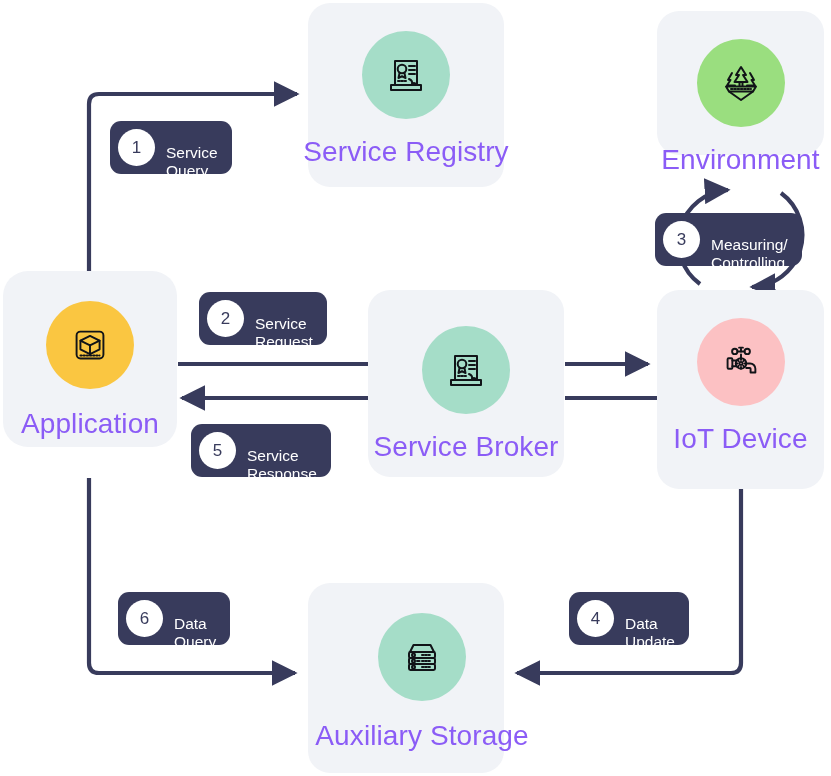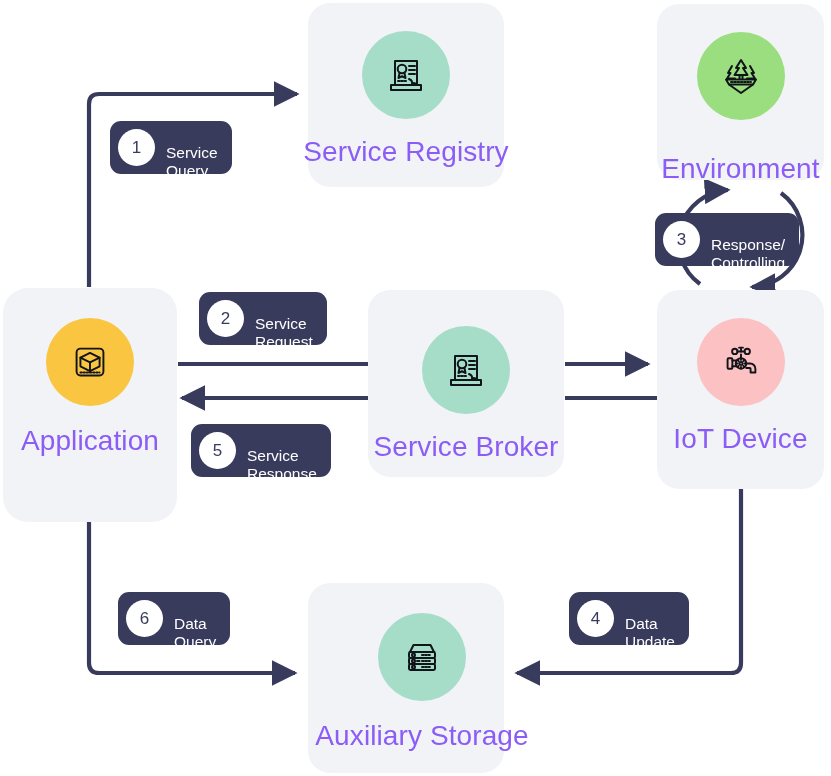--- a/index.html
+++ b/index.html
@@ -47,22 +47,22 @@
     color: #8b5cf6;
     font-size: 28px;
     letter-spacing: .1px;
     text-align: center;
     white-space: nowrap;
     line-height: 1.1;
   }
 
   
   #node-service-registry { left: 308px; top: 3px;   width: 196px; height: 184px; padding-top: 28px; }
-  #node-environment      { left: 657px; top: 4px;   width: 167px; height: 176px; padding-top: 28px; gap: 16px; }
-  #node-application      { left: 3px;   top: 288px; width: 174px; height: 234px; padding-top: 30px; border-radius: 25px; }
+  #node-environment      { left: 657px; top: 11px;   width: 167px; height: 144px; padding-top: 28px; }
+  #node-application      { left: 3px;   top: 271px; width: 174px; height: 176px; padding-top: 30px; border-radius: 25px; }
   #node-service-broker   { left: 368px; top: 290px; width: 196px; height: 187px; padding-top: 36px; }
   #node-iot-device       { left: 657px; top: 290px; width: 167px; height: 199px; padding-top: 28px; }
   #node-auxiliary-storage{ left: 308px; top: 583px; width: 196px; height: 190px; padding-top: 30px; padding-left: 32px; }
 
   #node-service-registry .node-circle { width: 88px; height: 88px; margin-bottom: 18px; }
   #node-environment      .node-circle { width: 88px; height: 88px; margin-bottom: 18px; }
   #node-application      .node-circle { width: 88px; height: 88px; margin-bottom: 20px; }
   #node-service-broker   .node-circle { width: 88px; height: 88px; margin-bottom: 18px; }
   #node-iot-device       .node-circle { width: 88px; height: 88px; margin-bottom: 18px; }
   #node-auxiliary-storage .node-circle{ width: 88px; height: 88px; margin-bottom: 20px; }
@@ -255,21 +255,21 @@
   </div>
 
   <div class="badge" id="badge-2">
     <div class="badge-num">2</div>
     <div class="badge-text">Service
 Request</div>
   </div>
 
   <div class="badge" id="badge-3">
     <div class="badge-num">3</div>
-    <div class="badge-text">Response/
+    <div class="badge-text">Measuring/
 Controlling</div>
   </div>
 
   <div class="badge" id="badge-4">
     <div class="badge-num">4</div>
     <div class="badge-text">Data
 Update</div>
   </div>
 
   <div class="badge" id="badge-5">

